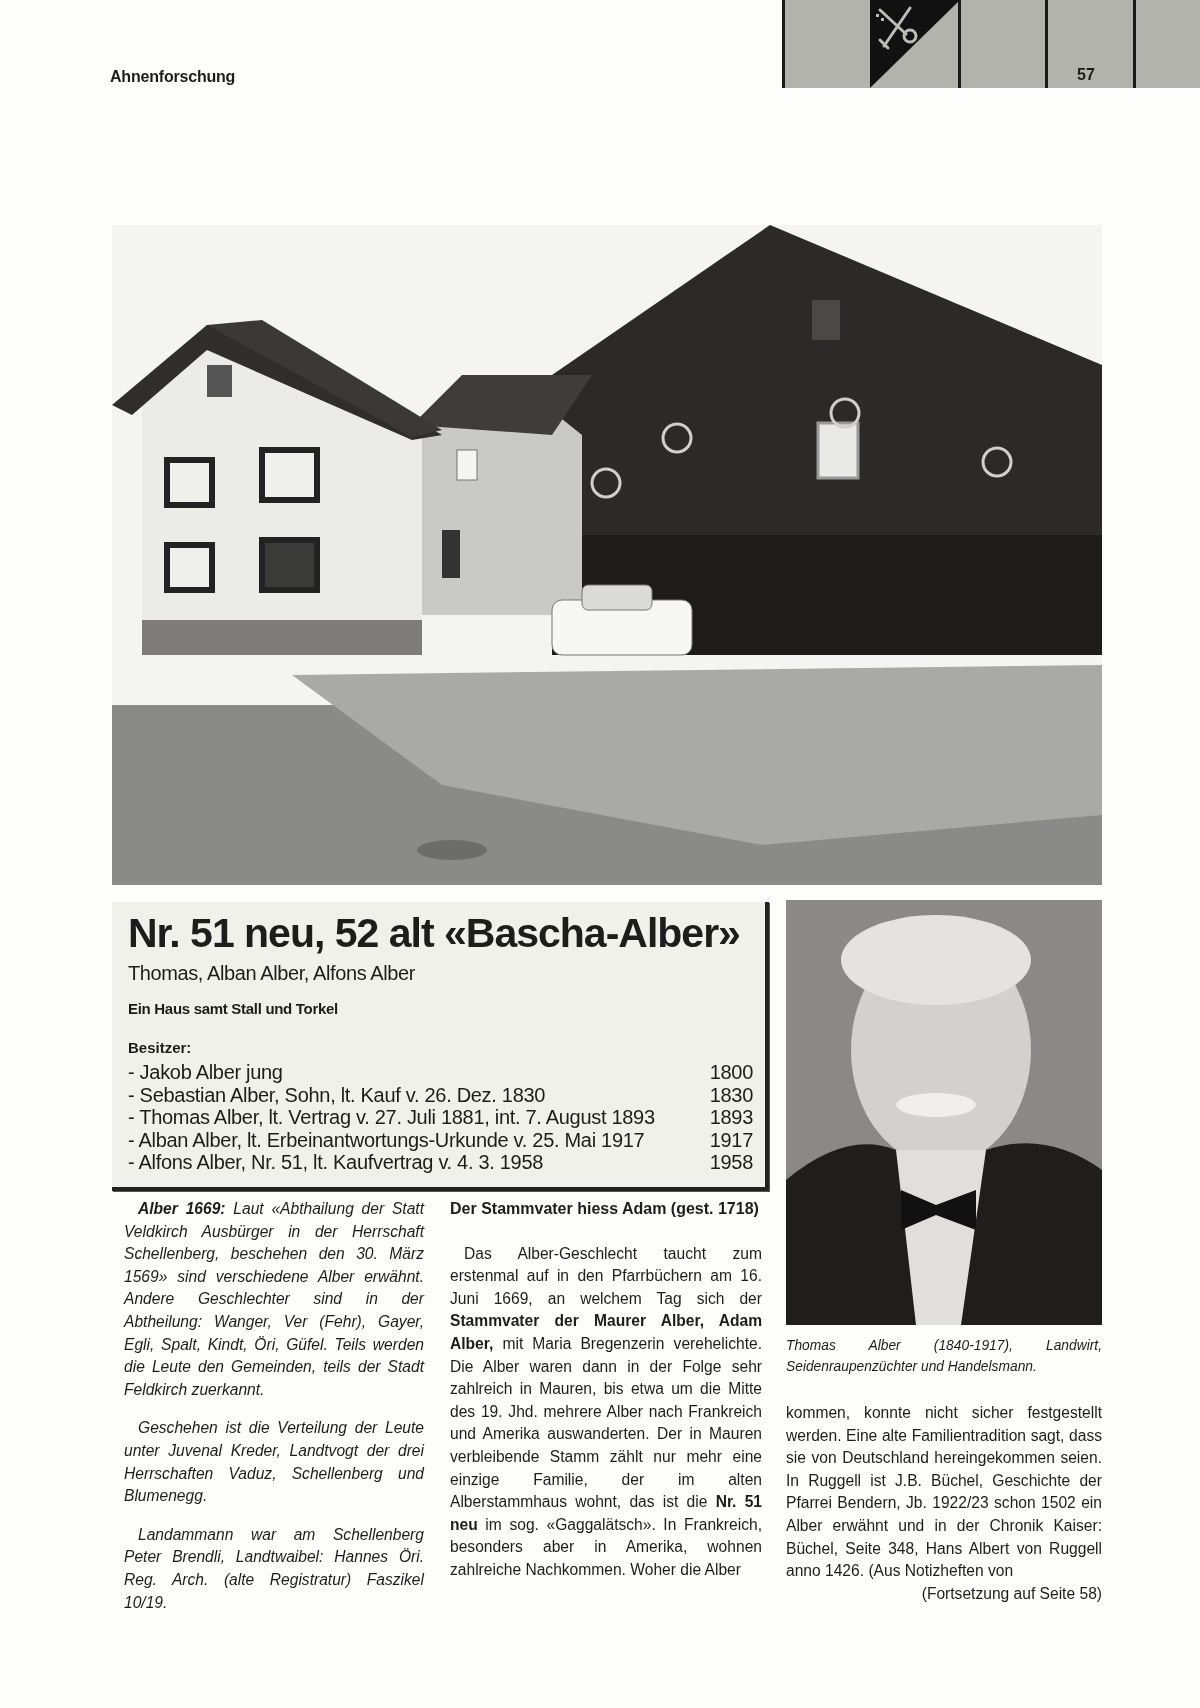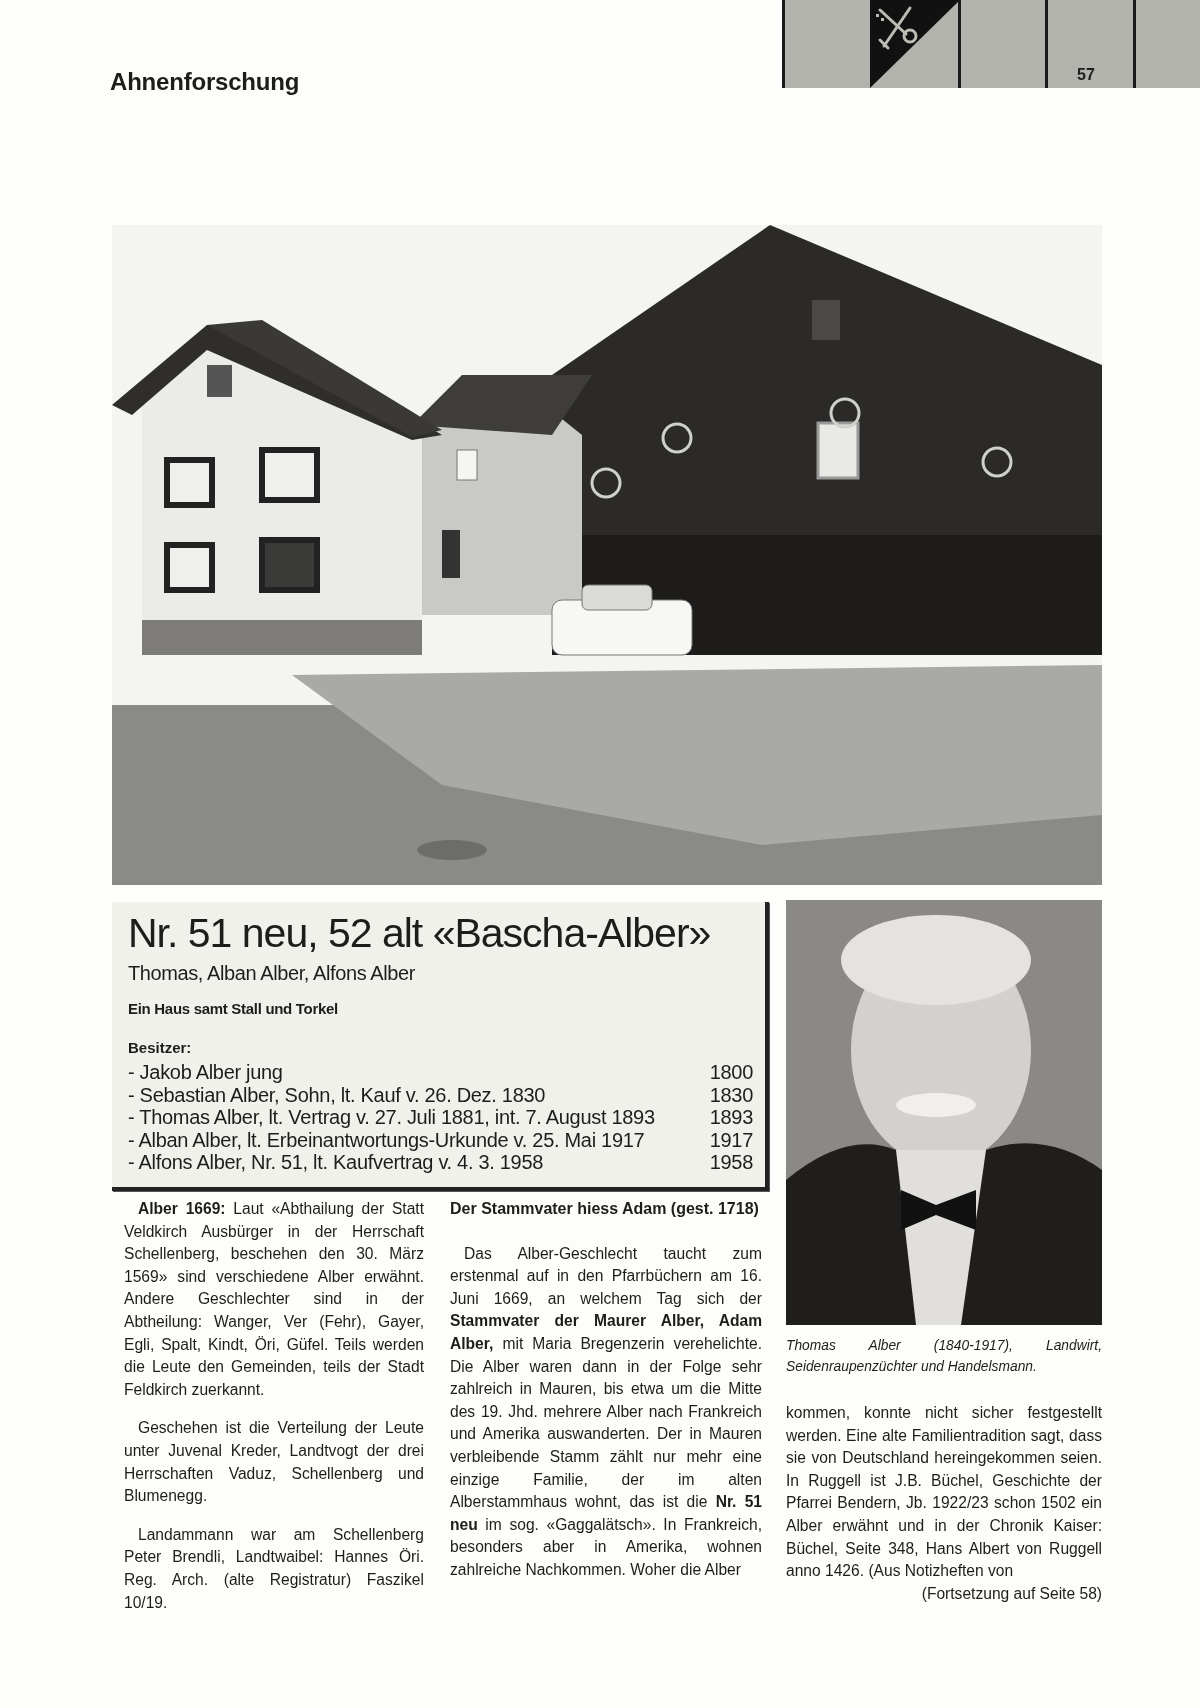--- a/index.html
+++ b/index.html
@@ -15,21 +15,21 @@
   }
   .band-line { position: absolute; top: 0; width: 3px; height: 88px; background: #1a1a1a; }
   .emblem {
     position: absolute; left: 870px; top: 0; width: 90px; height: 88px;
   }
   .page-number {
     position: absolute; left: 1077px; top: 66px; font-size: 16px; font-weight: bold;
     color: #1d1d1b;
   }
   .running-head {
-    position: absolute; left: 110px; top: 68px; font-size: 24px; font-weight: bold;
+    position: absolute; left: 110px; top: 68px; font-size: 16px; font-weight: bold;
     letter-spacing: -0.2px; color: #1d1d1b;
   }
   
   .house-photo {
     position: absolute; left: 112px; top: 225px; width: 990px; height: 660px;
     background: #888;
     overflow: hidden;
   }
   .portrait-photo {
     position: absolute; left: 786px; top: 900px; width: 316px; height: 425px;
@@ -37,21 +37,21 @@
   }
   
   .title-box {
     position: absolute; left: 112px; top: 902px; width: 653px; height: 285px;
     background: #f1f1ec;
     border-right: 4px solid #222; border-bottom: 4px solid #222;
     box-shadow: 1px 1px 0 #555;
   }
   .title-box h1 {
     margin: 0; position: absolute; left: 16px; top: 8px;
-    font-size: 41px; font-weight: normal; letter-spacing: -1px; white-space: nowrap;
+    font-size: 41px; font-weight: bold; letter-spacing: -1px; white-space: nowrap;
   }
   .title-box .owners-line {
     position: absolute; left: 16px; top: 60px; font-size: 20px; letter-spacing: -0.4px;
   }
   .title-box .subtitle {
     position: absolute; left: 16px; top: 98px; font-size: 15px; font-weight: bold; letter-spacing: -0.3px;
   }
   .title-box .besitzer-label {
     position: absolute; left: 16px; top: 137px; font-size: 15px; font-weight: bold;
   }
@@ -59,21 +59,21 @@
     position: absolute; left: 16px; top: 159px; width: 625px; list-style: none; margin: 0; padding: 0;
   }
   .owner-list li {
     display: flex; justify-content: space-between; font-size: 20px; line-height: 22.6px; letter-spacing: -0.3px;
   }
   
   .col {
     position: absolute; font-size: 15.6px; line-height: 22.6px; text-align: justify;
   }
   .col p { margin: 0; }
-  .col-left { left: 124px; top: 1198px; width: 300px; }
+  .col-left { left: 124px; top: 1198px; width: 300px; font-style: italic; }
   .col-left p + p { margin-top: 16px; }
   .col-left .indent { text-indent: 14px; }
   .col-mid { left: 450px; top: 1198px; width: 312px; }
   .col-mid h2 { margin: 0 0 22px 0; font-size: 16px; line-height: 22.6px; font-weight: bold; text-align: left; }
   .col-mid .indent { text-indent: 14px; }
   .caption {
     position: absolute; left: 786px; top: 1335px; width: 316px;
     font-style: italic; font-size: 13.8px; line-height: 21px; text-align: justify;
   }
   .col-right { left: 786px; top: 1402px; width: 316px; }

